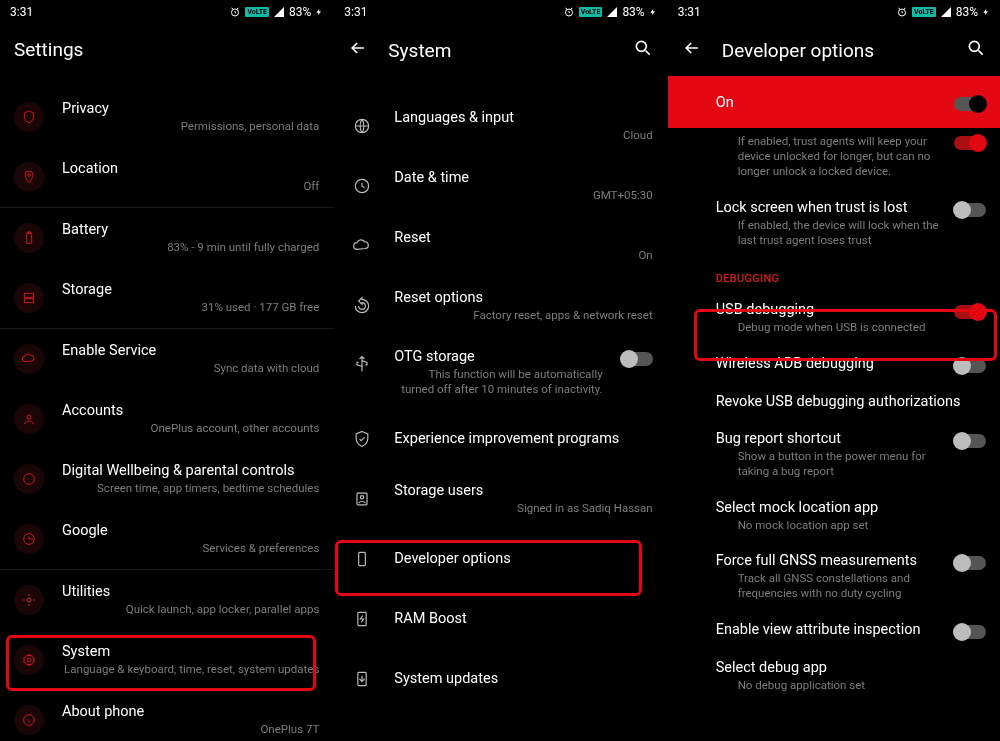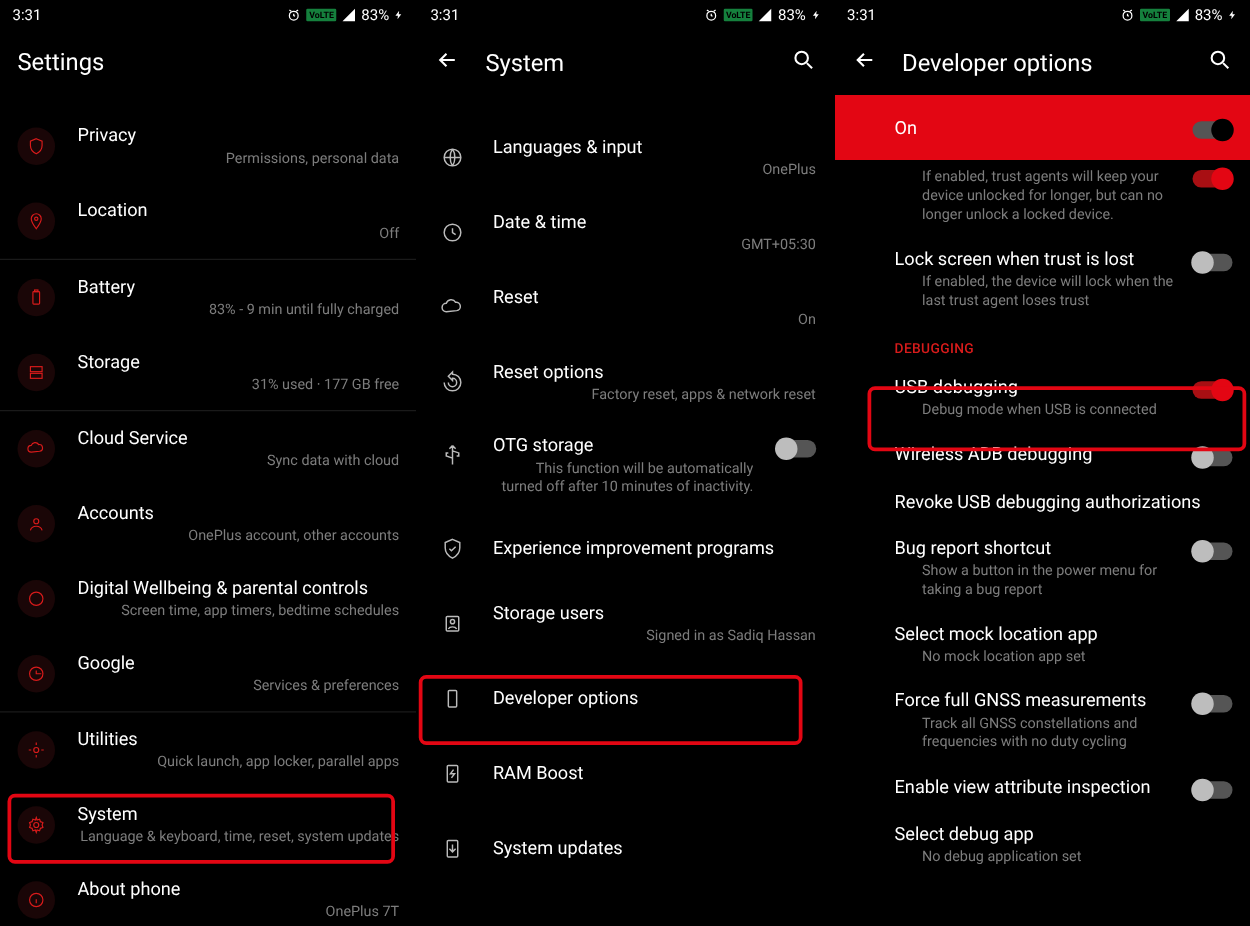--- a/index.html
+++ b/index.html
@@ -4,21 +4,21 @@
 <style>
   * { margin:0; padding:0; box-sizing:border-box; font-family:Roboto,Arial,sans-serif; }
   body { background:#000; color:#fff; width:1000px; height:741px; display:flex; overflow:hidden; }
   .screen { width:333.33px; height:741px; background:#000; position:relative; overflow:hidden; }
   .screen + .screen { border-left:1px solid #000; }
 
   
   .statusbar { height:24px; display:flex; align-items:center; justify-content:space-between; padding:0 10px; font-size:12px; }
   .sb-right { display:flex; align-items:center; gap:4px; }
   .sb-icon { display:inline-flex; align-items:center; }
-  .volte { background:#15803d; color:#000; font-size:7px; font-weight:bold; padding:1px 2px; border-radius:1px; }
+  .volte { background:#14b8a6; color:#000; font-size:7px; font-weight:bold; padding:1px 2px; border-radius:1px; }
 
   
   .header { height:52px; display:flex; align-items:center; padding:0 14px; gap:20px; }
   .header-title { font-size:19px; flex:1; }
   .settings-title { font-size:19px; padding:14px 14px 8px; }
 
   
   .row { display:flex; align-items:center; padding:12px 14px; min-height:60px; gap:18px; }
   .row .icon { width:28px; height:28px; display:flex; align-items:center; justify-content:center; flex-shrink:0; }
   .row .icon.circ { width:30px; height:30px; border-radius:50%; background:#1a0607; }
@@ -132,21 +132,21 @@
         </div>
     </div>
     <div class="sep"></div>
     <div class="row">
       <span class="icon circ">
           <svg width="16" height="16" viewBox="0 0 24 24">
             <path d="M6 16a4 4 0 010-8 5 5 0 019-1 4 4 0 011 8z"></path>
           </svg>
         </span>
       <div class="txt">
-          <div class="title">Cloud Service</div>
+          <div class="title">Enable Service</div>
           <div class="sub">Sync data with cloud</div>
         </div>
     </div>
     <div class="row">
       <span class="icon circ">
           <svg width="16" height="16" viewBox="0 0 24 24">
             <circle cx="12" cy="9" r="3"></circle>
             <path d="M5 20c1-4 5-5 7-5s6 1 7 5"></path>
           </svg>
         </span>
@@ -257,21 +257,21 @@
     <div style="height:20px"></div>
     <div class="row row-s">
       <span class="icon">
           <svg width="20" height="20" viewBox="0 0 24 24">
             <circle cx="12" cy="12" r="8"></circle>
             <path d="M4 12h16M12 4c3 4 3 12 0 16M12 4c-3 4-3 12 0 16"></path>
           </svg>
         </span>
       <div class="txt">
           <div class="title">Languages &amp; input</div>
-          <div class="sub">OnePlus</div>
+          <div class="sub">Cloud</div>
         </div>
     </div>
     <div class="row row-s">
       <span class="icon">
           <svg width="20" height="20" viewBox="0 0 24 24">
             <circle cx="12" cy="12" r="8"></circle>
             <path d="M12 8v4l3 2"></path>
           </svg>
         </span>
       <div class="txt">

